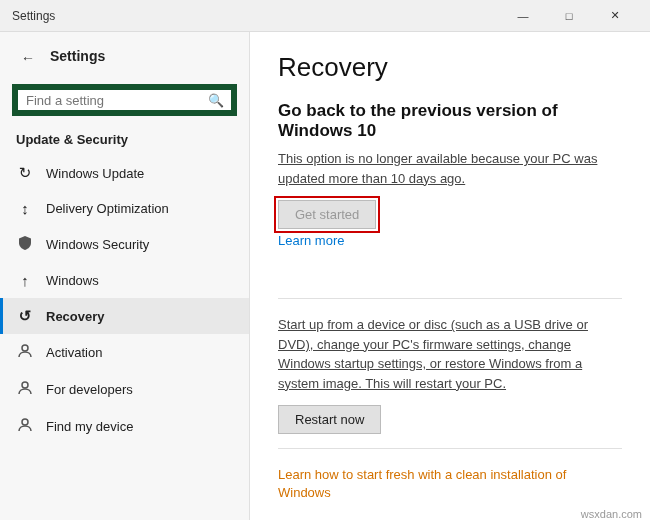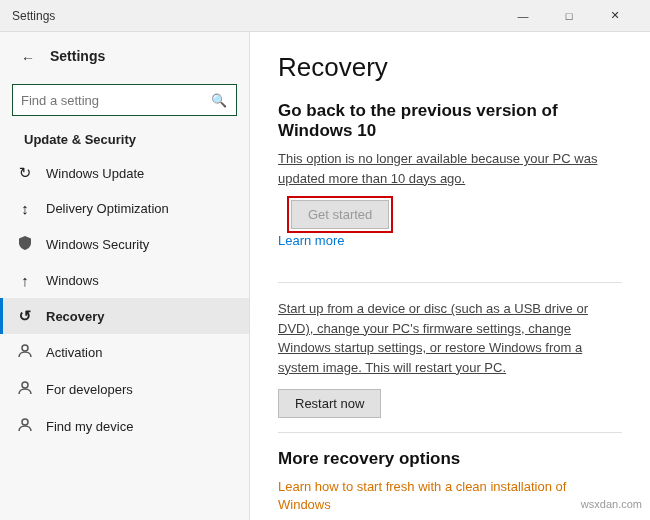--- a/index.html
+++ b/index.html
@@ -85,21 +85,21 @@
     .sidebar-app-title {
       font-size: 14px;
       font-weight: 600;
       color: #222;
     }
 
     .search-box {
       margin: 4px 12px 10px 12px;
       display: flex;
       align-items: center;
-      border: 1px solid #14532d;
+      border: 6px solid #14532d;
       background: #fff;
       height: 32px;
       padding: 0 8px;
       gap: 6px;
     }
     .search-box input {
       border: none;
       outline: none;
       font-size: 13px;
       flex: 1;
@@ -109,21 +109,20 @@
     .search-icon-small {
       font-size: 13px;
       color: #555;
     }
 
     .sidebar-section-label {
       font-size: 13px;
       font-weight: 700;
       color: #222;
       padding: 6px 16px 8px 16px;
-      margin-left: 8px;
     }
 
     .nav-item {
       display: flex;
       align-items: center;
       padding: 9px 16px;
       gap: 12px;
       cursor: pointer;
       color: #222;
       font-size: 13px;
@@ -189,49 +188,48 @@
       display: inline-block;
     }
     .btn-default:disabled {
       color: #999;
       cursor: default;
     }
 
     .btn-outlined-red {
       outline: 2px solid #c00;
       outline-offset: 2px;
-      margin-left: 13px;
     }
 
     .learn-more {
       color: #0078d4;
       font-size: 13px;
       cursor: pointer;
       text-decoration: none;
       display: inline-block;
       margin-top: 4px;
-      margin-bottom: 20px;
+      margin-bottom: 36px;
     }
 
     .section-divider {
       border: none;
       border-top: 1px solid #e0e0e0;
       margin: 14px 0 16px 0;
     }
 
     .orange-link {
       color: #d47200;
       font-size: 13px;
       cursor: pointer;
       text-decoration: none;
     }
 
     .watermark {
       position: fixed;
-      bottom: 10px;
+      bottom: 0;
       right: 8px;
       font-size: 11px;
       color: #999;
       pointer-events: none;
     }
   </style>
 </head>
 <body>
 
 <div class="titlebar">
@@ -323,18 +321,17 @@
 
     <hr class="section-divider">
 
     
     <p class="section-desc">Start up from a device or disc (such as a USB drive or DVD), change your PC's firmware settings, change Windows startup settings, or restore Windows from a system image. This will restart your PC.</p>
     <button class="btn-default">Restart now</button>
 
     <hr class="section-divider">
 
     
-    <h2 class="section-title">More recovery options</h2>
     <a class="orange-link" href="#">Learn how to start fresh with a clean installation of Windows</a>
   </div>
 </div>
 
 <div class="watermark">wsxdan.com</div>
 
 </body></html>

